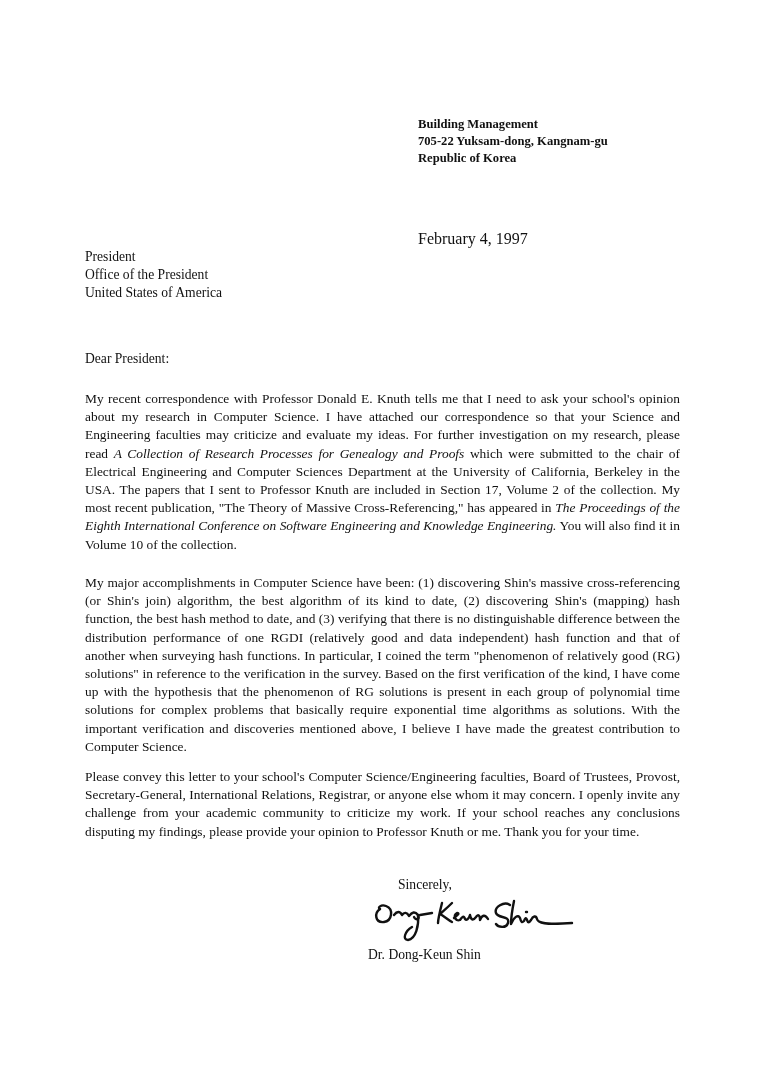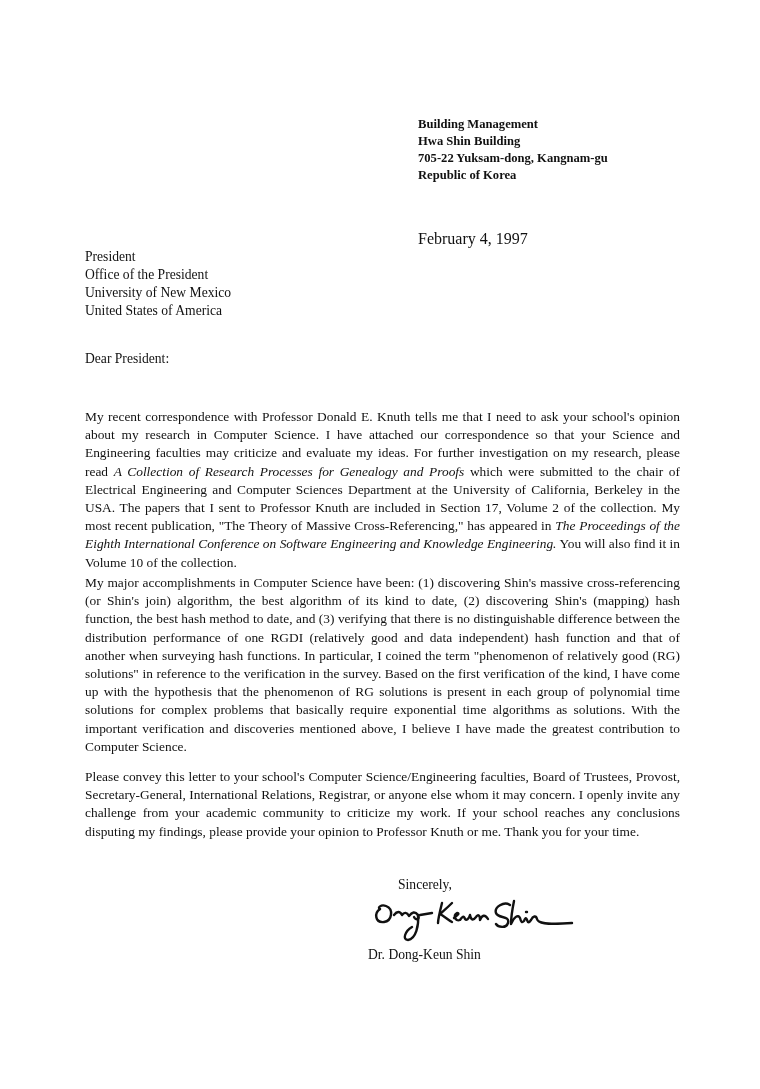--- a/index.html
+++ b/index.html
@@ -60,21 +60,21 @@
     }
     .para {
       position: absolute;
       left: 85px;
       width: 595px;
       font-size: 13.4px;
       line-height: 18.2px;
       text-align: justify;
     }
     .para em { font-style: italic; }
-    .p1 { top: 390px; margin-top: 18px; }
+    .p1 { top: 390px; }
     .p2 { top: 574px; }
     .p3 { top: 768px; }
     .closing {
       position: absolute;
       left: 398px;
       top: 876px;
       font-size: 13.6px;
       line-height: 18px;
     }
     .signature {
@@ -100,31 +100,29 @@
       white-space: nowrap;
     }
   </style>
 </head>
 <body>
 
 <div class="page">
 
   <div class="sender">
     <div class="line">Building Management</div>
-    <div class="line">Hwa Shin Building</div>
     <div class="line">705-22 Yuksam-dong, Kangnam-gu</div>
     <div class="line">Republic of Korea</div>
   </div>
 
   <div class="date">February 4, 1997</div>
 
   <div class="recipient">
     <div class="line">President</div>
     <div class="line">Office of the President</div>
-    <div class="line">University of New Mexico</div>
     <div class="line">United States of America</div>
   </div>
 
   <div class="salutation">Dear President:</div>
 
   <div class="para p1"><span>My recent correspondence with Professor Donald E. Knuth tells me that I need to ask your school's opinion about my research in Computer Science.  I have attached our correspondence so that your Science and Engineering faculties may criticize and evaluate my ideas.  For further investigation on my research, please read </span><em>A Collection of Research Processes for Genealogy and Proofs</em><span> which were submitted to the chair of Electrical Engineering and Computer Sciences Department at the University of California, Berkeley in the USA.  The papers that I sent to Professor Knuth are included in Section 17, Volume 2 of the collection.  My most recent publication, "The Theory of Massive Cross-Referencing," has appeared in </span><em>The Proceedings of the Eighth International Conference on Software Engineering and Knowledge Engineering.</em><span>  You will also find it in Volume 10 of the collection.</span></div>
 
   <div class="para p2">My major accomplishments in Computer Science have been: (1) discovering Shin's massive cross-referencing (or Shin's join) algorithm, the best algorithm of its kind to date, (2) discovering Shin's (mapping) hash function, the best hash method to date, and (3) verifying that there is no distinguishable difference between the distribution performance of one RGDI (relatively good and data independent) hash function and that of another when surveying hash functions.  In particular, I coined the term "phenomenon of relatively good (RG) solutions" in reference to the verification in the survey.  Based on the first verification of the kind, I have come up with the hypothesis that the phenomenon of RG solutions is present in each group of polynomial time solutions for complex problems that basically require exponential time algorithms as solutions. With the important verification and discoveries mentioned above, I believe I have made the greatest contribution to Computer Science.</div>
 
   <div class="para p3">Please convey this letter to your school's Computer Science/Engineering faculties, Board of Trustees, Provost, Secretary-General, International Relations, Registrar, or anyone else whom it may concern.  I openly invite any challenge from your academic community to criticize my work.  If your school reaches any conclusions disputing my findings, please provide your opinion to Professor Knuth or me. Thank you for your time.</div>

